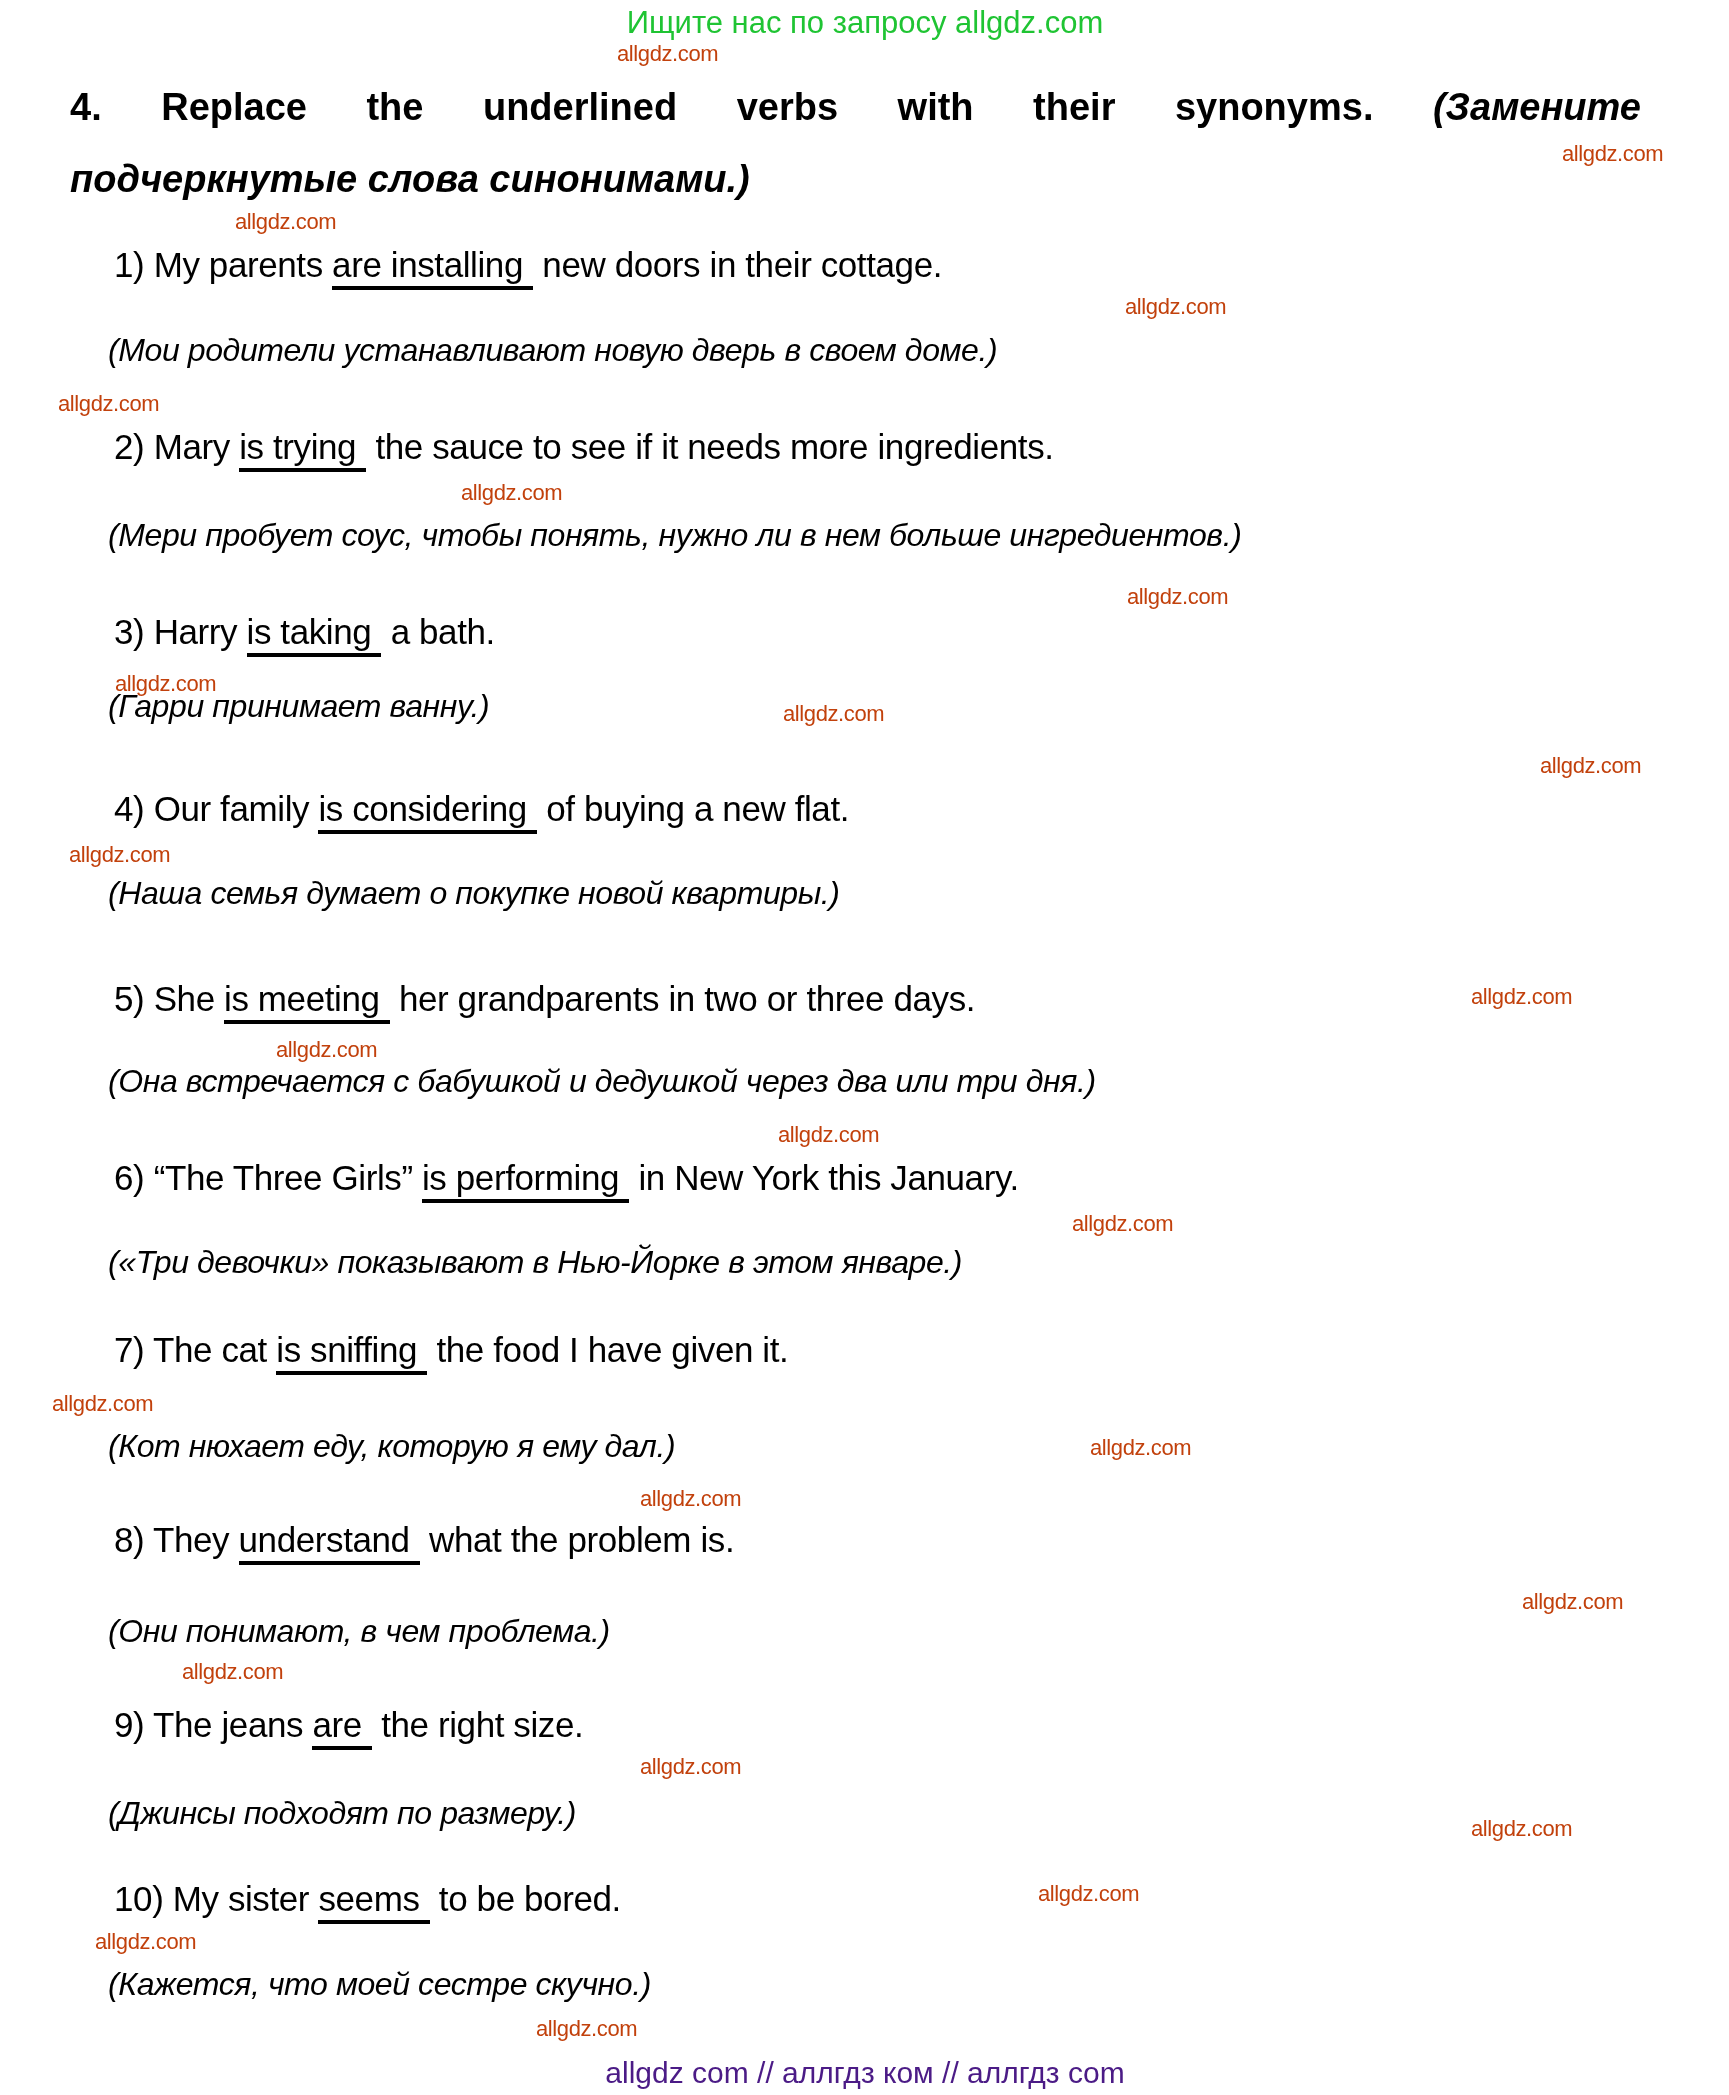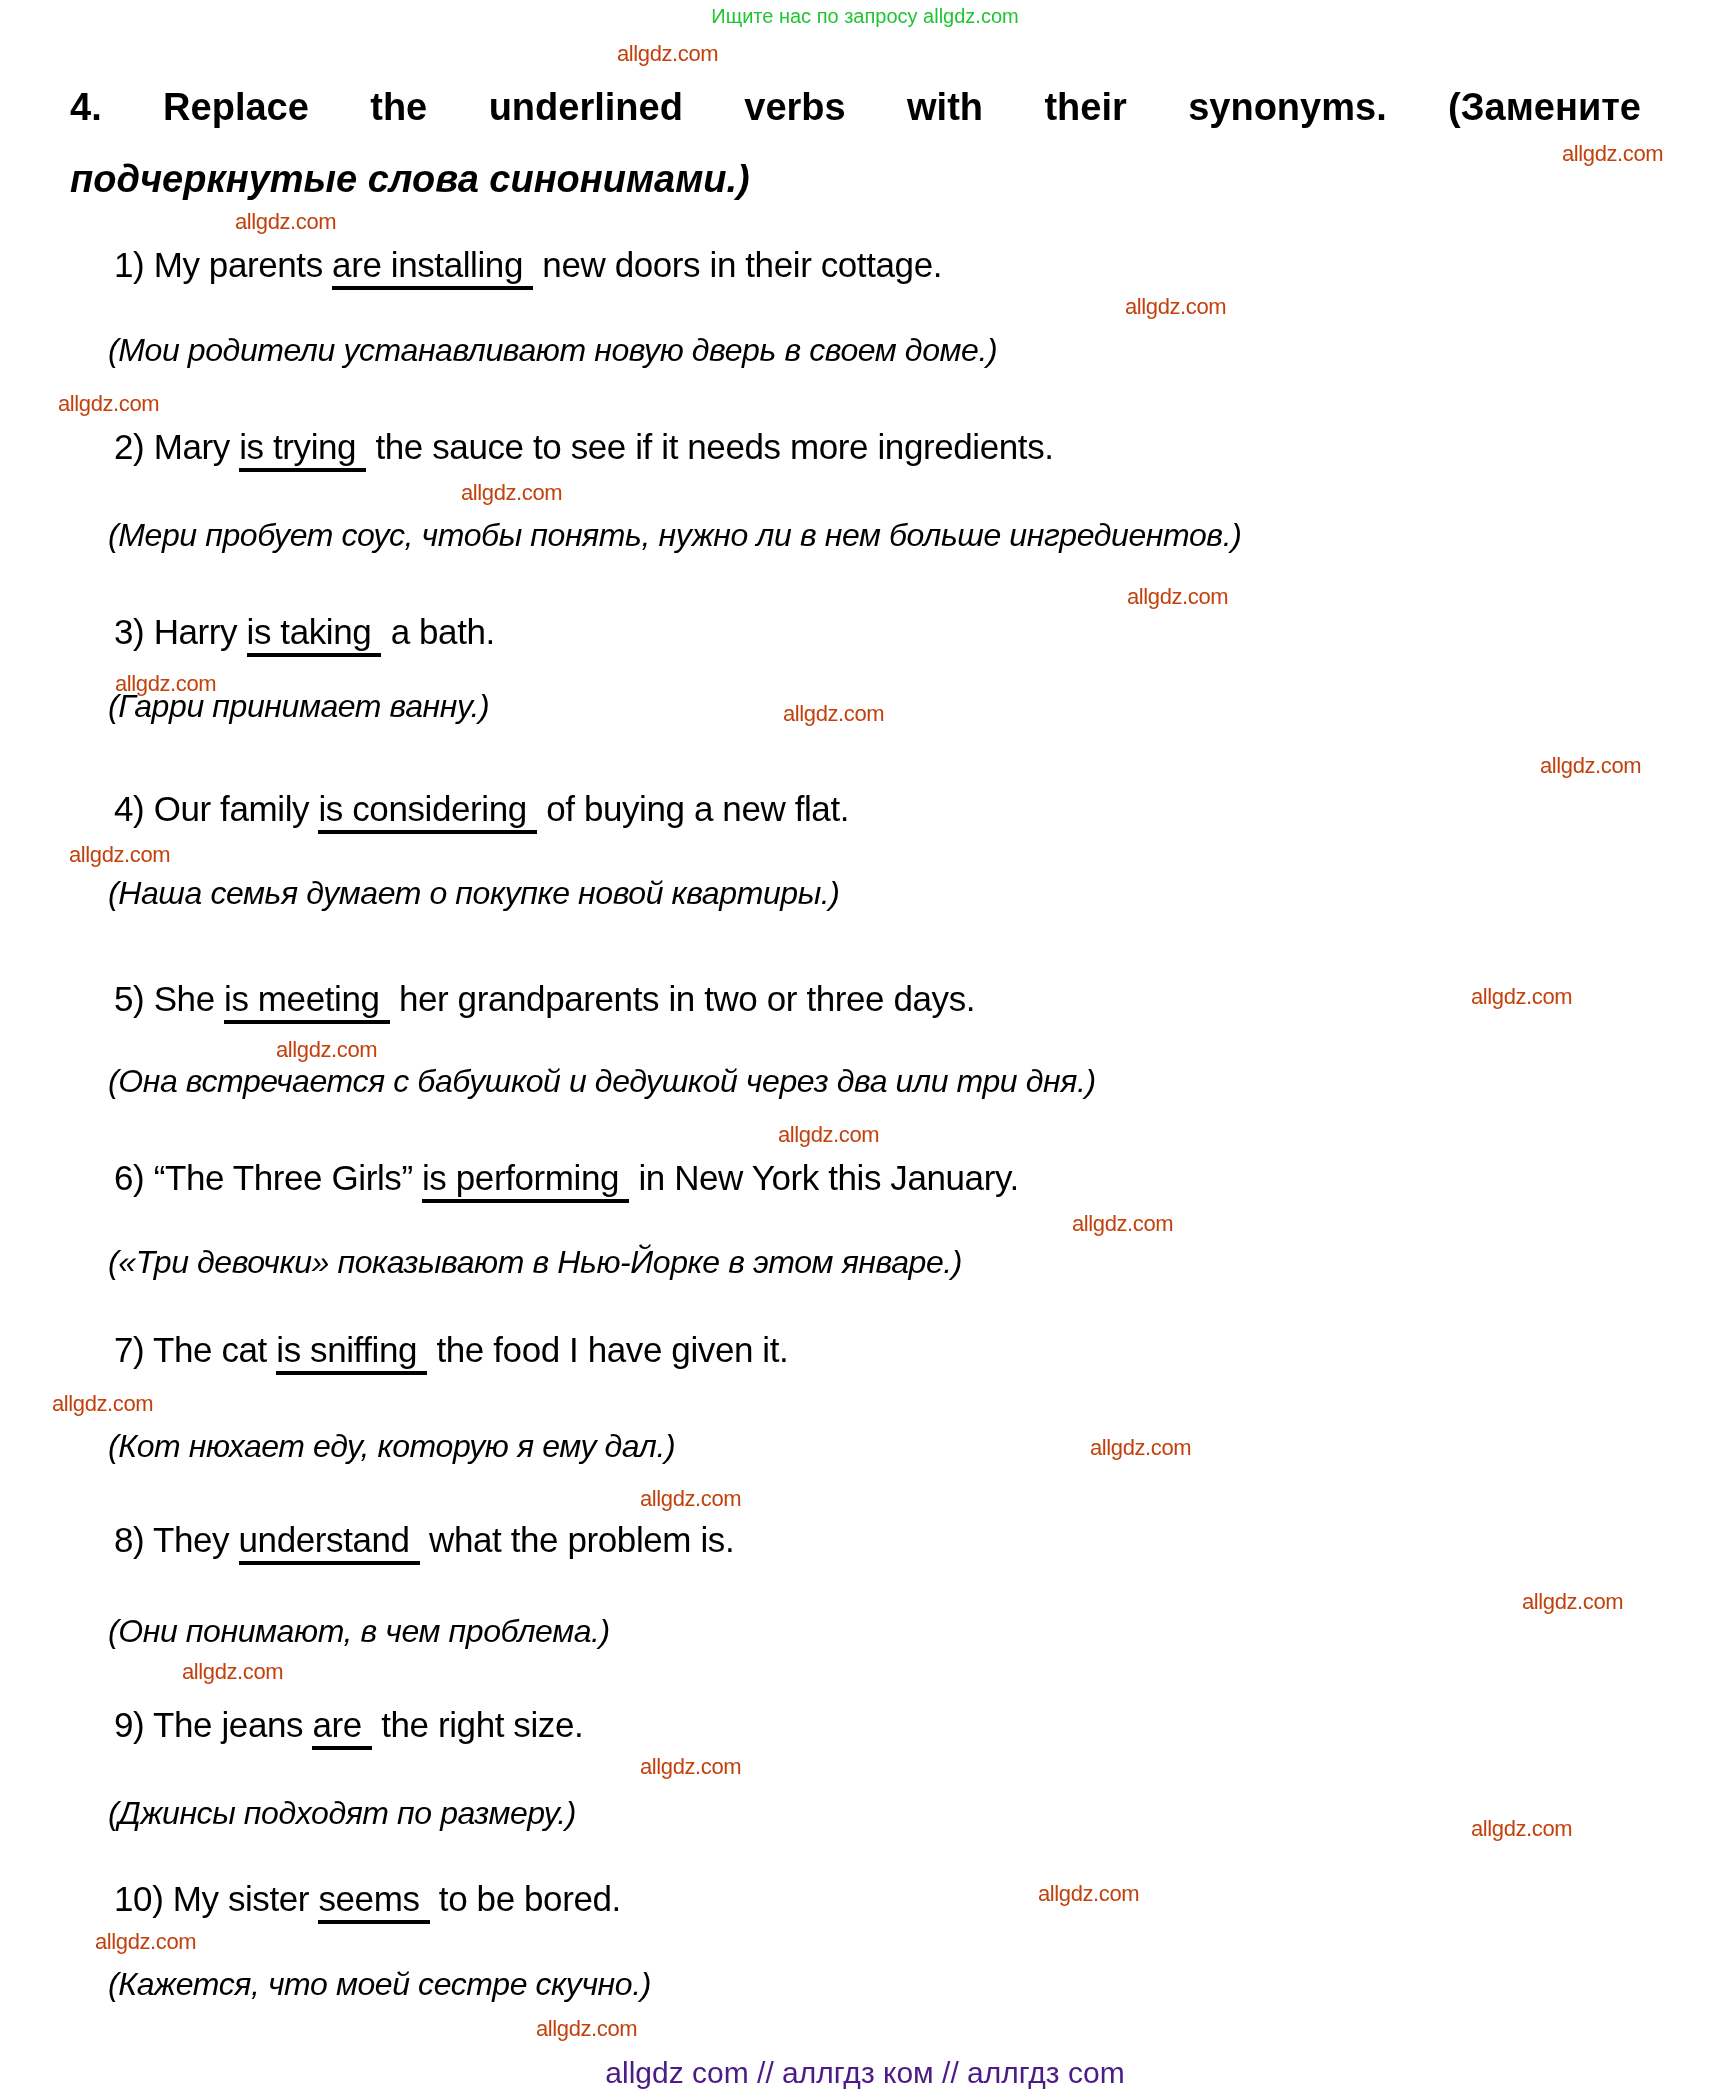--- a/index.html
+++ b/index.html
@@ -2,32 +2,32 @@
 <html style="font-size:13px"><head>
 <meta charset="utf-8">
 <style>
   html,body{margin:0;padding:0;}
   body{
     width:1730px;height:2096px;position:relative;background:#ffffff;
     font-family:"Liberation Sans", sans-serif;color:#000;overflow:hidden;
   }
   .green-banner{
     position:absolute;top:5px;left:50%;transform:translateX(-50%);
-    font-size:20px;color:#1fc433;white-space:nowrap;
+    font-size:31px;color:#1fc433;white-space:nowrap;
   }
   .wm{
     position:absolute;font-size:22px;color:#c2410c;white-space:nowrap;
     letter-spacing:-0.4px;
   }
   .title-line1{
     position:absolute;left:70px;top:86px;width:1571px;
     font-size:38px;font-weight:bold;white-space:normal;
     text-align:justify;text-align-last:justify;
   }
-  .title-line1 .ru-part{}
+  .title-line1 .ru-part{font-style:italic;}
   .title-line2{
     position:absolute;left:70px;top:158px;
     font-size:38px;font-weight:bold;font-style:italic;white-space:nowrap;
   }
   .line{position:absolute;left:70px;white-space:nowrap;margin-left:44px;}
   .en{font-size:35px;letter-spacing:-0.4px;}
   .ru{font-size:32px;font-style:italic;letter-spacing:-0.4px;left:64px;}
   .u{border-bottom:4.1px solid #000;padding-bottom:1.6px;padding-right:10px;}
   .footer{
     position:absolute;top:2056px;left:50%;transform:translateX(-50%);

